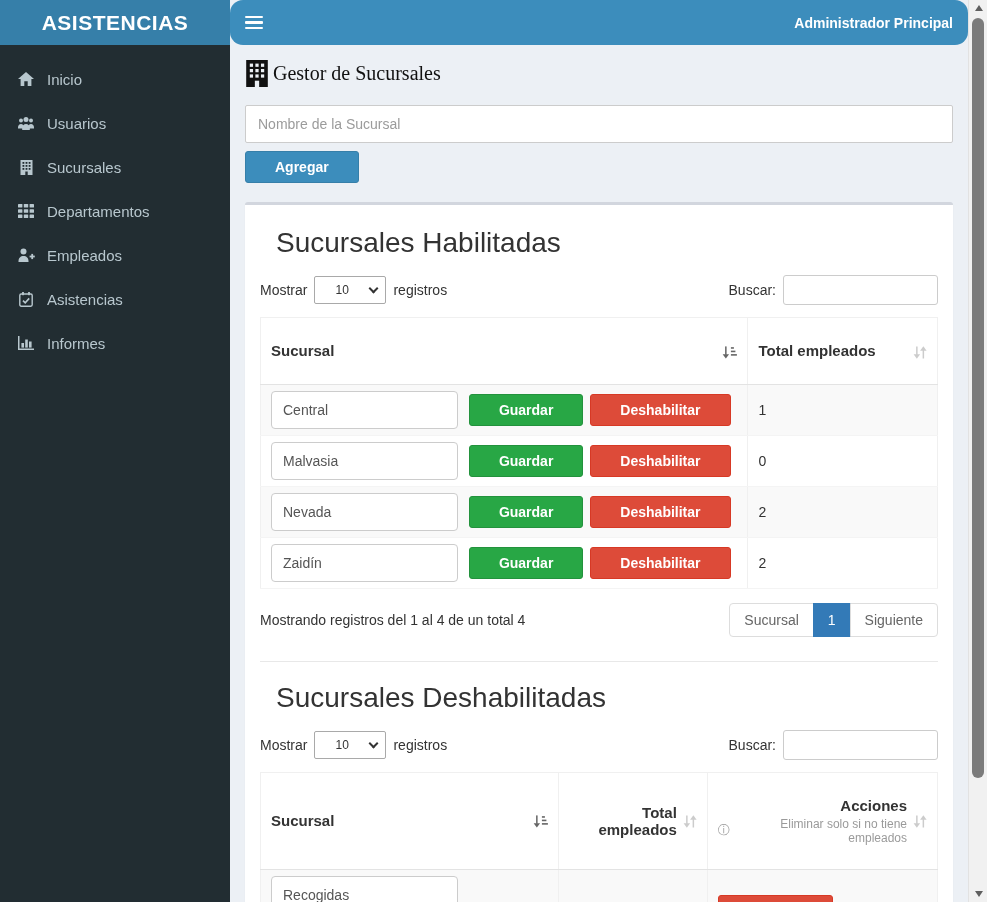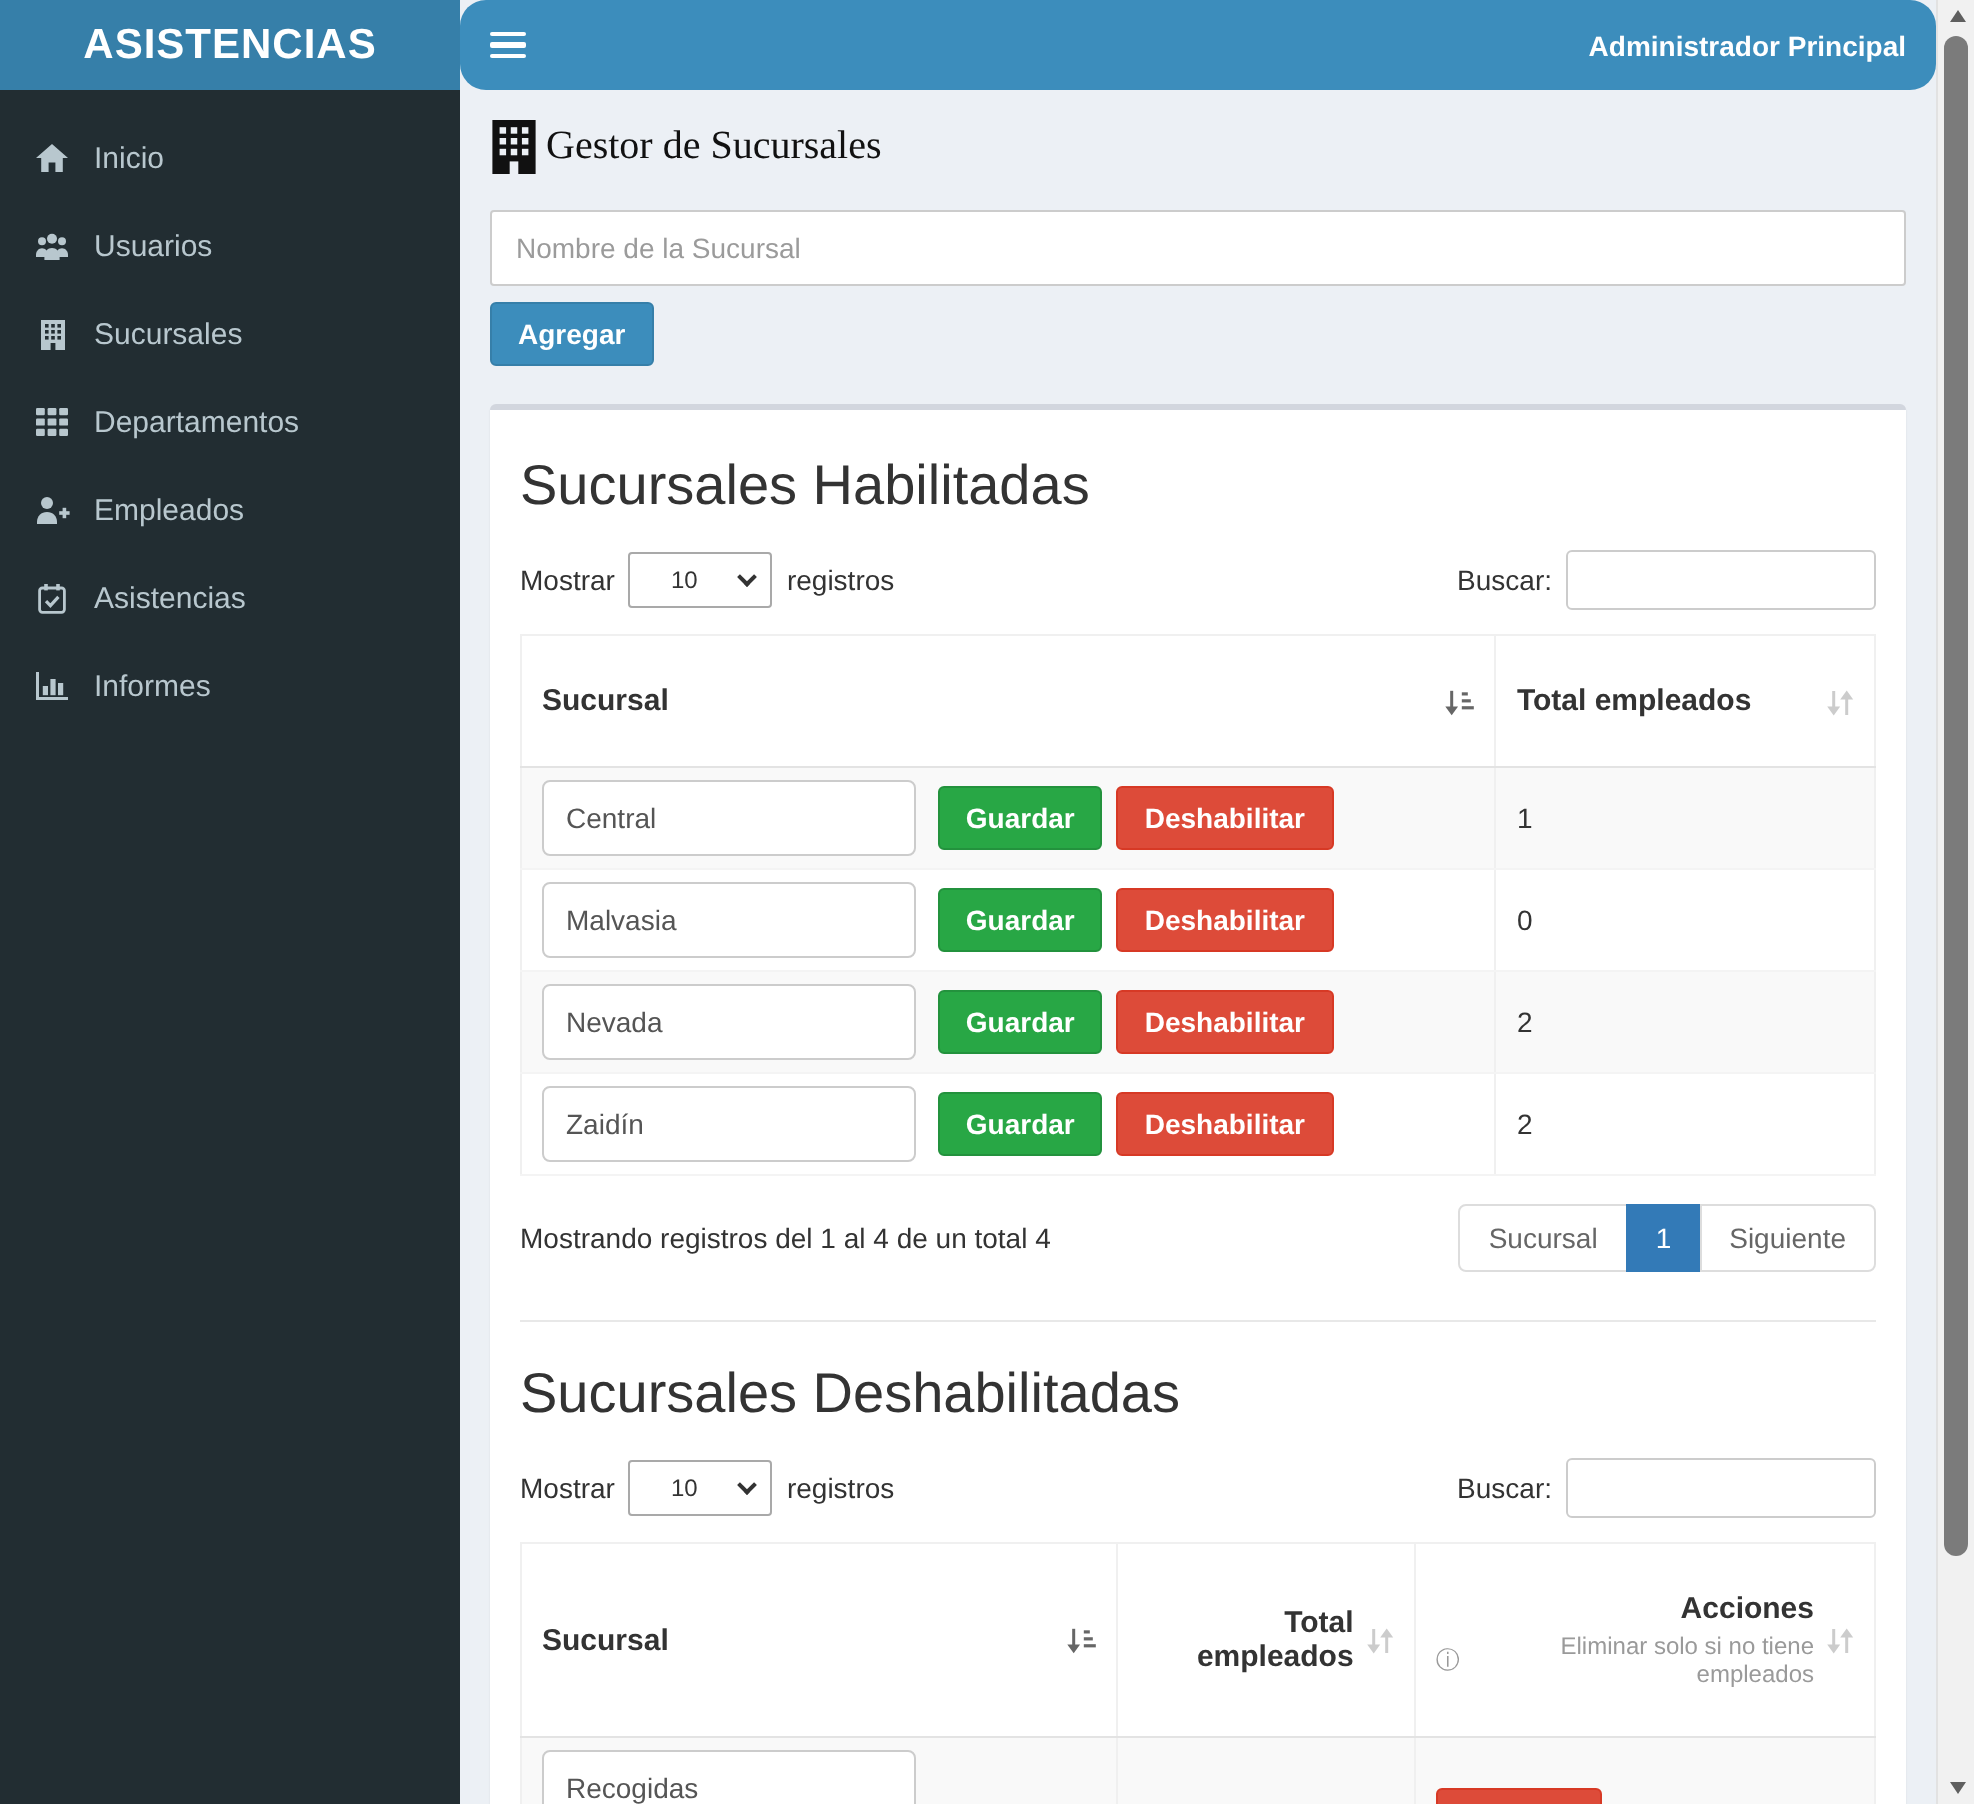--- a/index.html
+++ b/index.html
@@ -24,29 +24,29 @@
 
   
   .content { position:absolute; left:230px; top:45px; right:19px; bottom:0; background:#ecf0f5;
              padding:15px; overflow:hidden; }
   .page-title { font-family:"Liberation Serif", serif; font-size:20px; color:#111; font-weight:400;
                 display:flex; align-items:center; gap:4px; margin-bottom:18px; }
   .add-input { width:100%; height:38px; border:1px solid #ccc; border-radius:2px; padding:0 12px;
                font-size:14px; color:#555; font-family:inherit; background:#fff; }
   .add-input::placeholder { color:#9b9b9b; }
   .btn { display:inline-block; border:1px solid transparent; border-radius:3px; color:#fff;
-         font-size:14px; font-weight:600; font-family:inherit; cursor:pointer; padding:7px 13px; }
+         font-size:14px; font-weight:600; font-family:inherit; cursor:pointer; padding:7px 29px; }
   .btn-primary { background:#3c8dbc; border-color:#367fa9; margin-top:8px; }
   .btn-success { background:#28a745; border-color:#23923d; }
   .btn-danger  { background:#dd4b39; border-color:#d73925; }
   .btn-warning { background:#f39c12; border-color:#e08e0b; }
 
   .panel { margin-top:19px; background:#fff; border-top:3px solid #d2d6de; border-radius:3px;
            box-shadow:0 1px 1px rgba(0,0,0,.1); padding:14px 15px 30px; }
-  .section-title { font-size:28px; font-weight:500; color:#333; margin:8px 0 16px; }
+  .section-title { font-size:28px; font-weight:500; color:#333; margin:8px 16px 16px; }
 
   .controls { display:flex; justify-content:space-between; align-items:center; margin-bottom:12px; }
   .length-ctrl, .search-ctrl { display:flex; align-items:center; gap:7px; font-size:14px; color:#333; }
   .select-wrap { position:relative; }
   .len-select { appearance:none; -webkit-appearance:none; width:72px; height:28px; border:1px solid #a9a9a9;
                 border-radius:2px; background:#fff; font-size:12px; color:#333; padding-left:20px; font-family:inherit; }
   .chev { position:absolute; right:9px; top:9px; width:7px; height:7px; border-right:2px solid #333;
           border-bottom:2px solid #333; transform:rotate(45deg); pointer-events:none; }
   .search-input { width:155px; height:30px; border:1px solid #ccc; border-radius:3px; padding:0 8px;
                   font-family:inherit; font-size:14px; background:#fff; }

